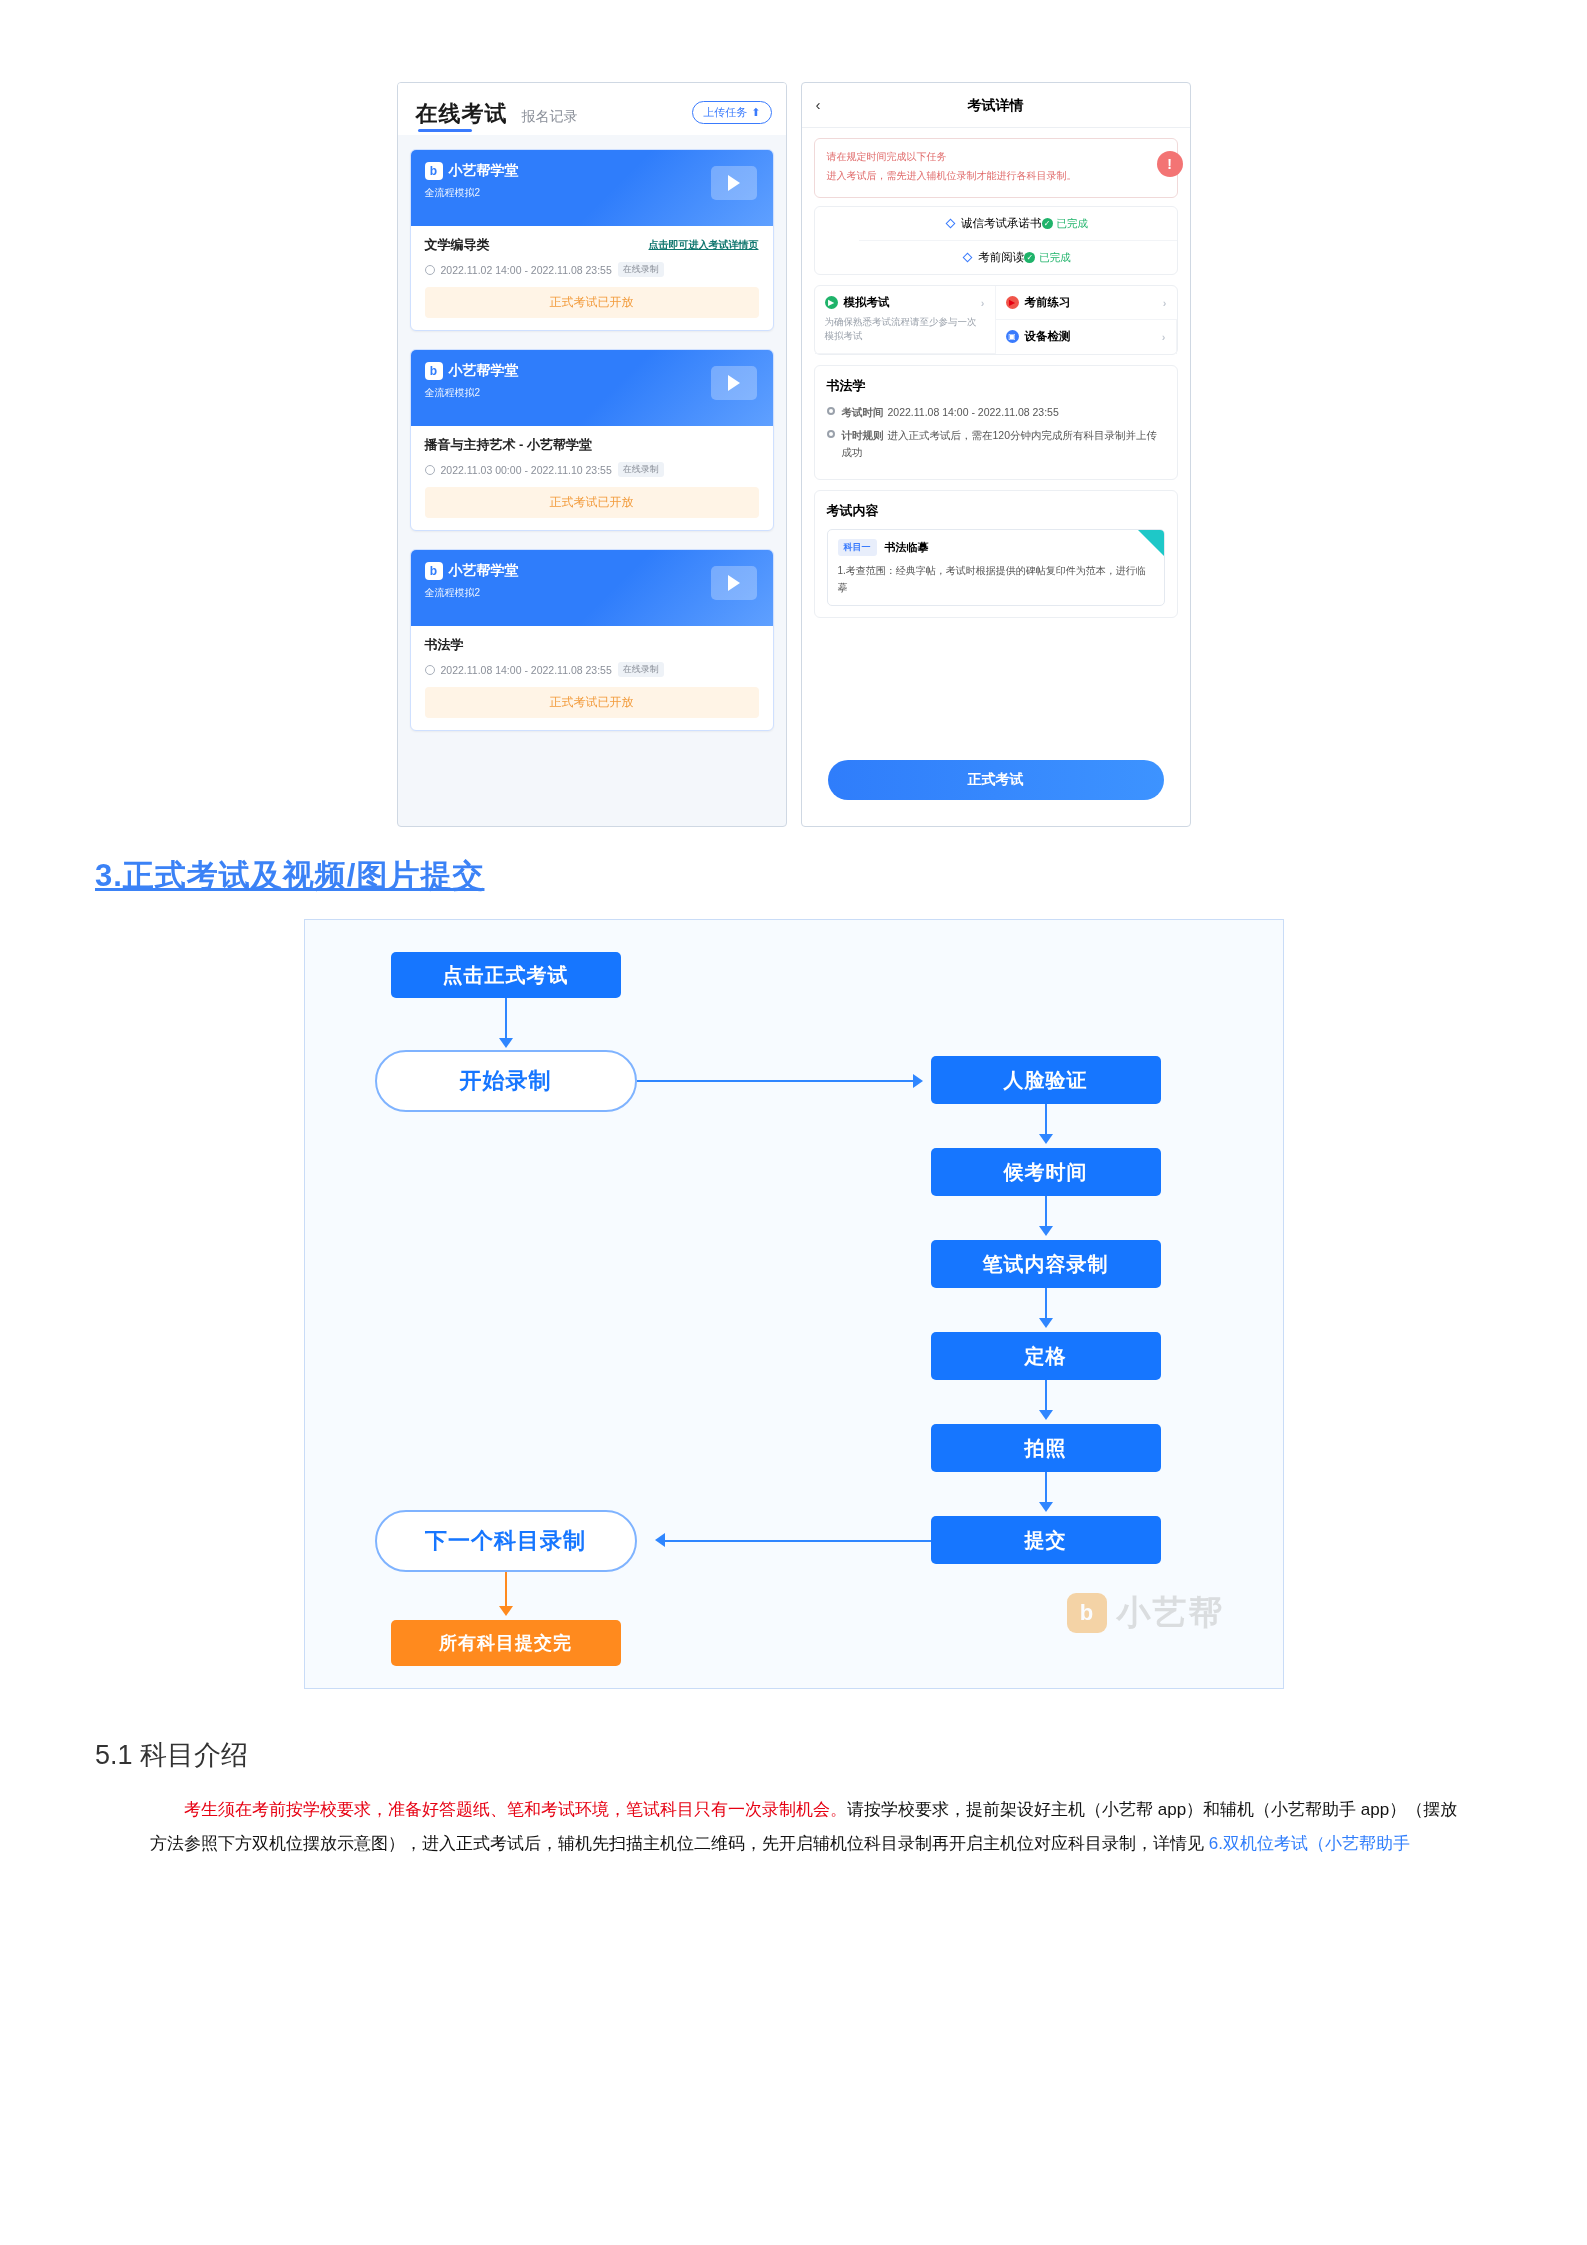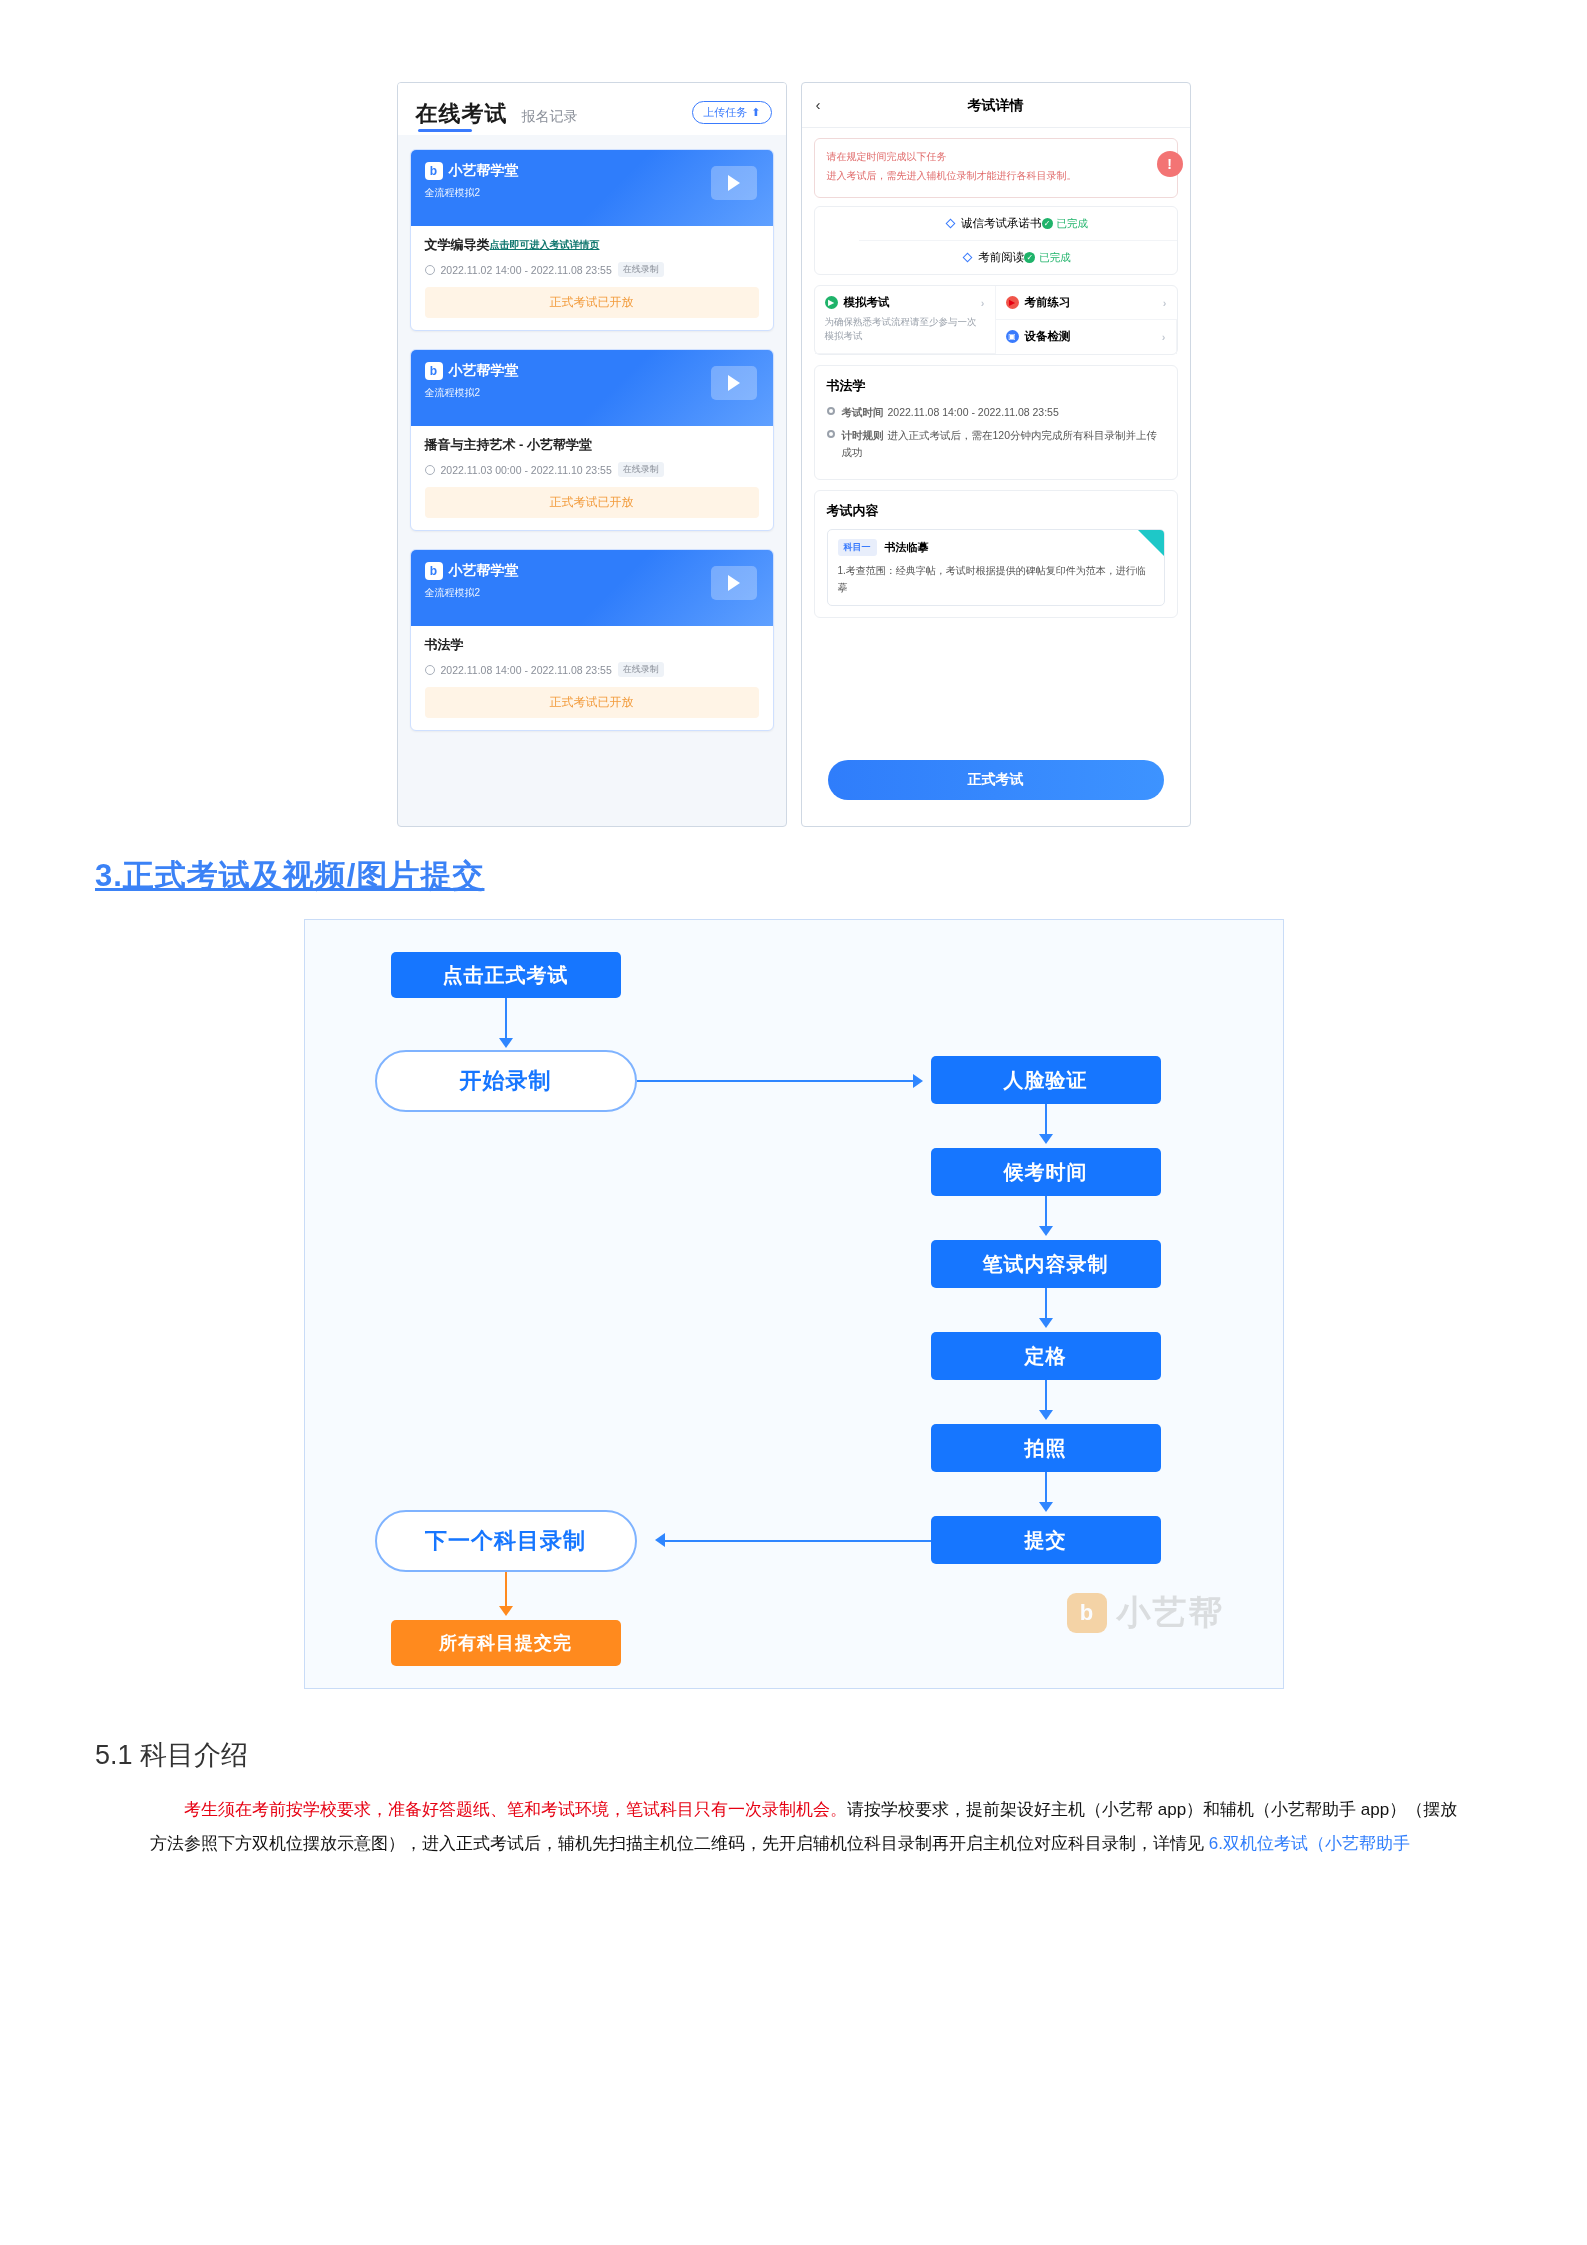--- a/index.html
+++ b/index.html
@@ -68,21 +68,21 @@
   .banner-sub { font-size:10px; margin-top:6px; opacity:.92;}
   .play-btn {
     position:absolute; right:16px; top:16px; width:46px;height:34px;
     background:rgba(255,255,255,.28); border-radius:5px;
   }
   .play-btn:after{
     content:""; position:absolute; left:17px; top:9px;
     border-left:12px solid #fff; border-top:8px solid transparent; border-bottom:8px solid transparent;
   }
   .card-body { padding:10px 14px 12px 14px; }
-  .card-row1 { display:flex; align-items:center; }
+  .card-row1 { display:flex; align-items:center; justify-content:space-between;}
   .card-name { font-size:13px; color:#222; font-weight:600;}
   .card-hint { color:#0f766e; font-weight:700; font-size:10px;text-decoration:underline;}
   .card-time { display:flex; align-items:center; gap:6px; margin-top:8px; color:#8a8f99; font-size:10.5px;}
   .clock { width:10px;height:10px;border:1px solid #a9b0bb;border-radius:50%; display:inline-block;}
   .tag-online { background:#eef2f7; color:#8a8f99; font-size:9px; padding:1px 5px; border-radius:3px;}
   .card-btn {
     margin-top:10px; background:#fff4e6; color:#f29b3c; text-align:center;
     font-size:12px; padding:7px 0; border-radius:4px;
   }
 

